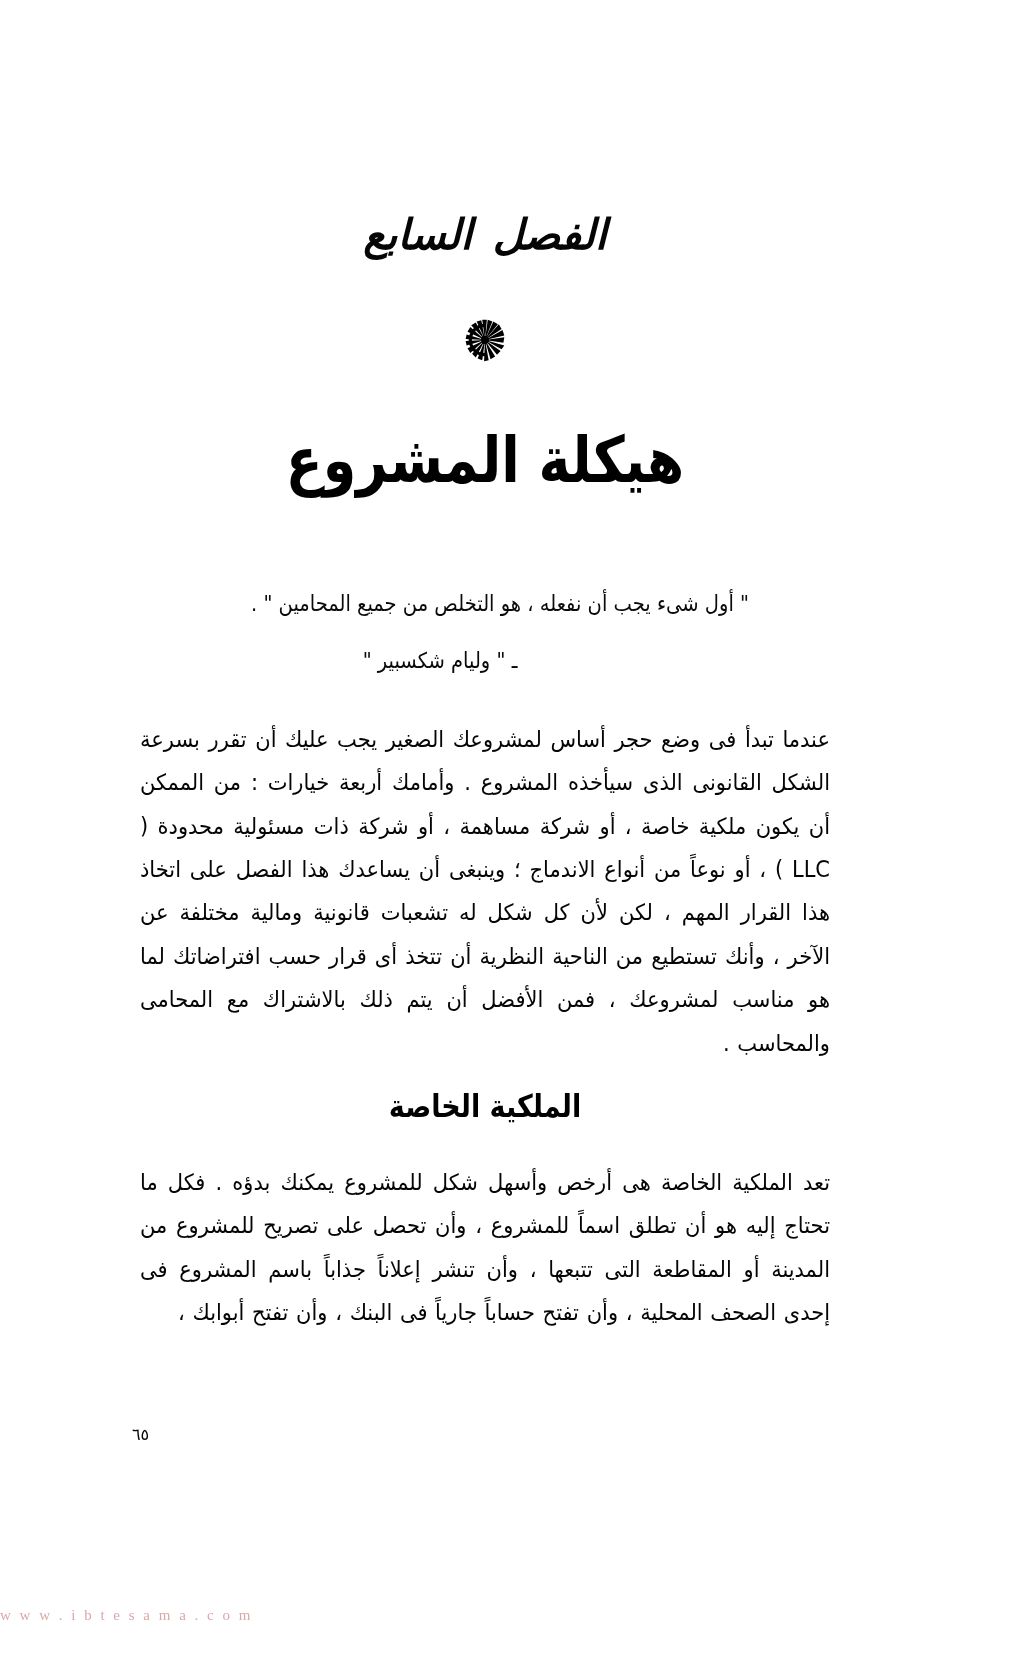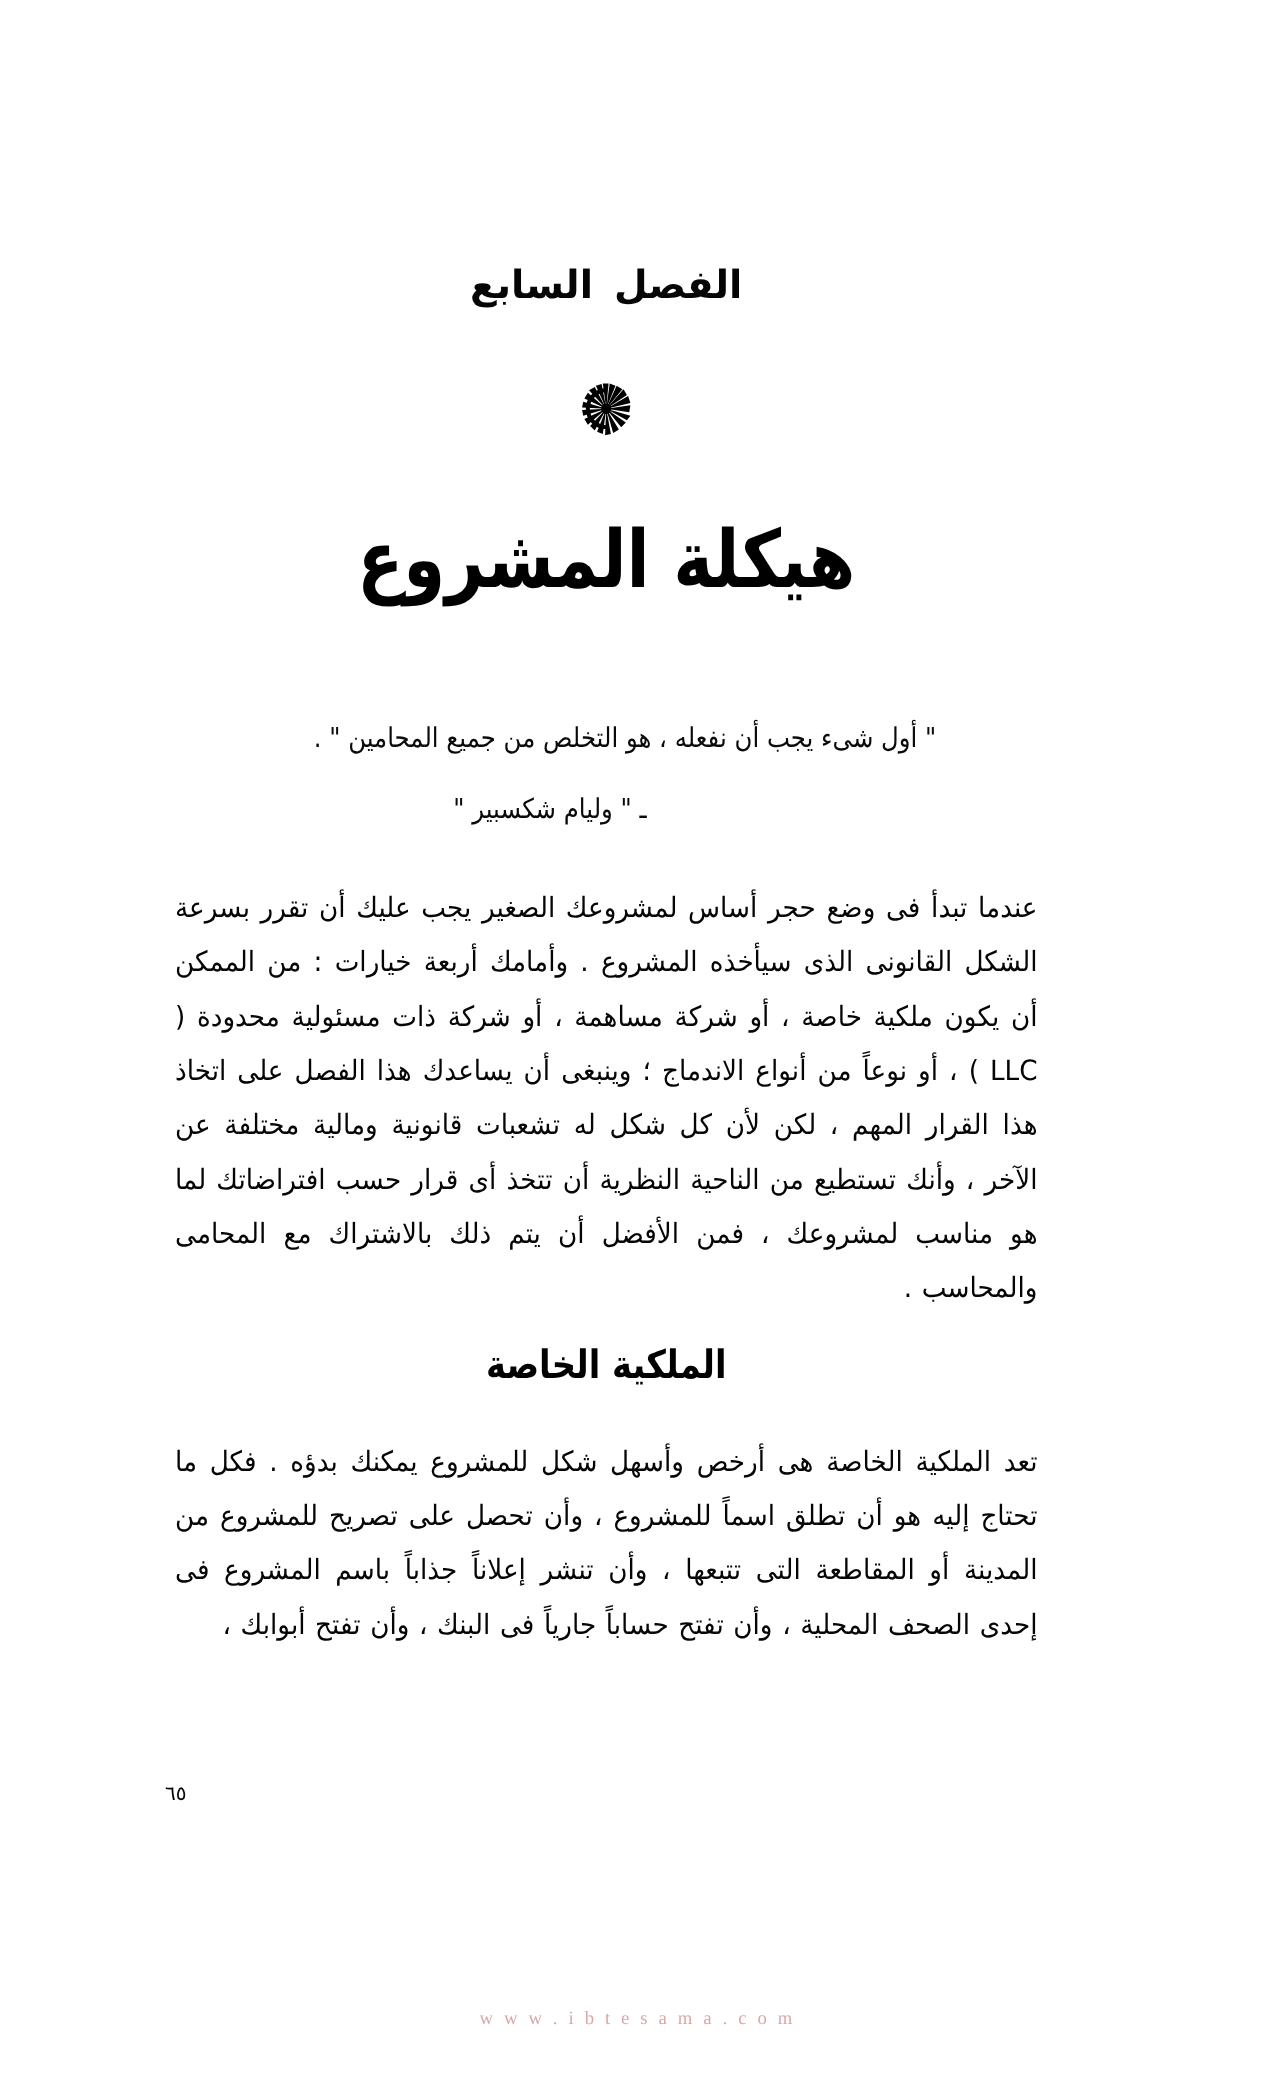--- a/index.html
+++ b/index.html
@@ -29,27 +29,28 @@
     right: 0;
     left: 0;
     padding: 210px 190px 0 140px;
     box-sizing: border-box;
   }
 
   
   .chapter-label {
     text-align: center;
     font-family: "DejaVu Sans", sans-serif;
-    font-size: 31px;
+    font-size: 42px;
     font-weight: bold;
     color: #050505;
     letter-spacing: 2px;
     word-spacing: 6px;
     margin: 0 0 58px 0;
     direction: rtl;
+    font-style: italic;
   }
 
   
   .ornament-wrap {
     text-align: center;
     margin: 0 0 66px 0;
     height: 46px;
   }
   .ornament {
     display: inline-block;
@@ -142,21 +143,21 @@
     direction: rtl;
     letter-spacing: 1px;
   }
 
   
   .watermark {
     position: absolute;
     left: 0;
     right: 0;
     bottom: 56px;
-    text-align: center;
+    text-align: left;
     font-family: "Liberation Serif", serif;
     font-size: 15px;
     color: #d9a8a8;
     letter-spacing: 2.5px;
     direction: ltr;
   }
 </style>
 </head>
 <body>
 

